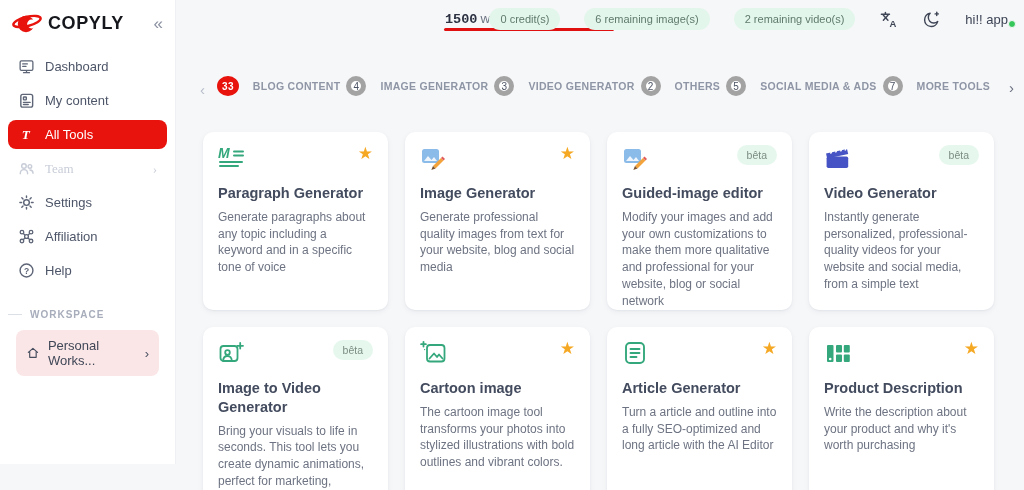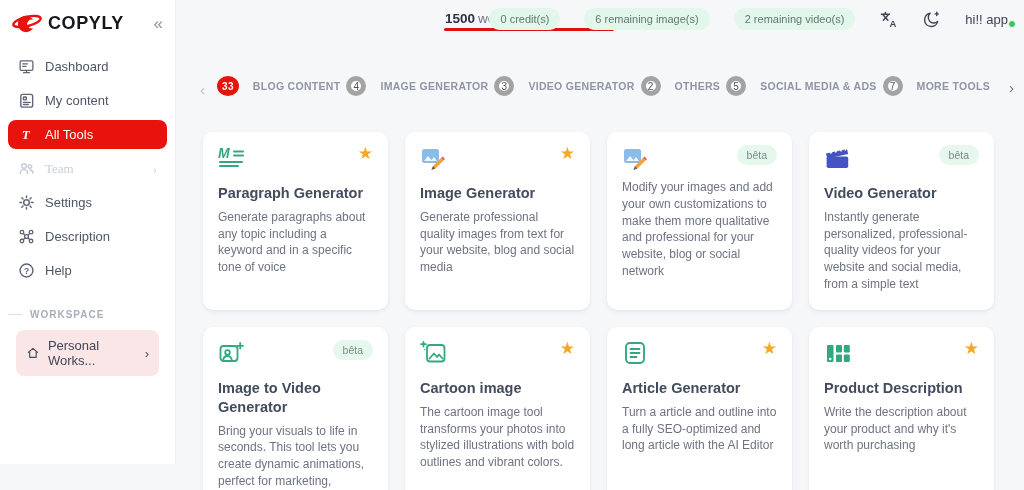--- a/index.html
+++ b/index.html
@@ -26,21 +26,21 @@
   .ws-label .ws-line { width:14px; height:1px; background:#dcdfe5; margin-right:8px; }
   .ws-pill { display:flex; align-items:center; gap:8px; margin:10px 8px 0 8px; padding:8px 10px; background:#fbe6e7; border-radius:8px; font-size:13px; color:#3f4757; cursor:pointer; }
   .ws-pill svg { width:16px; height:16px; stroke:#454d5e; }
   .ws-chev { margin-left:auto; font-size:13px; color:#4a5263; }
 
   
   .main { position:absolute; left:176px; top:0; right:0; height:490px; }
 
   
   .words-left { position:absolute; left:269px; top:11px; font-size:13.5px; color:#6d7483; }
-  .words-left b { color:#2c3242; font-weight:700; margin-right:3px; }
+  .words-left b { color:#2c3242; font-weight:700; margin-right:3px;font-family:Liberation Mono, monospace; }
   .plan-free { position:absolute; left:414px; top:11px; font-size:13.5px; color:#3a4152; }
   .red-underline { position:absolute; left:268px; top:28px; width:170px; height:3px; background:#e01010; border-radius:2px; }
   .header-right { position:absolute; right:10px; top:8px; display:flex; align-items:center; gap:24px; }
   .pill-green { background:#e3f6eb; color:#5f7a6d; font-size:11px; padding:5px 11px; border-radius:13px; white-space:nowrap; }
   .hicon { width:19px; height:19px; cursor:pointer; }
   .hicon svg { width:19px; height:19px; stroke:#3e4555; }
   .user-chip { position:relative; font-size:13px; color:#3c4354; padding-right:6px; cursor:pointer; }
   .status-dot { position:absolute; right:-2px; bottom:-1px; width:8px; height:8px; border-radius:50%; background:#35c759; border:1.5px solid #f6f7f9; }
 
   
@@ -135,21 +135,21 @@
         <line x1="9" y1="9" x2="4.2" y2="4.4"></line>
           <line x1="9" y1="9" x2="13.8" y2="4.4"></line>
         <line x1="9" y1="9" x2="4.2" y2="13.8"></line>
           <line x1="9" y1="9" x2="13.8" y2="13.8"></line>
         <circle cx="4.2" cy="4.4" r="1.9" fill="#fff"></circle>
           <circle cx="13.8" cy="4.4" r="1.9" fill="#fff"></circle>
         <circle cx="4.2" cy="13.8" r="1.9" fill="#fff"></circle>
           <circle cx="13.8" cy="13.8" r="1.9" fill="#fff"></circle>
         <circle cx="9" cy="9" r="2" fill="#fff"></circle>
       </svg>
-      <span>Description</span>
+      <span>Affiliation</span>
     </div>
     <div class="menu-item">
       <svg viewBox="0 0 18 18" fill="none" stroke-width="1.5">
         <circle cx="9" cy="9" r="6.8"></circle>
         <text x="9" y="12.4" font-size="9" font-weight="700" fill="#5d6577" stroke="none" text-anchor="middle">?</text>
       </svg>
       <span>Help</span>
     </div>
 
     <div class="ws-label">
@@ -280,20 +280,21 @@
           <svg viewBox="0 0 26 26">
             <rect x="2" y="4" width="17" height="14" rx="2.5" fill="#8abbe9"></rect>
             <path d="M4,16 l4-5 l3.5,4 l2.5-3 l3,4 z" fill="#ffffff" opacity=".85"></path>
             <polygon points="13,21 21,13 23.5,15.5 15.5,23.5" fill="#f2a33c"></polygon>
             <polygon points="13,21 15.5,23.5 11.3,24.9" fill="#7a5230"></polygon>
             <polygon points="21,13 23.5,15.5 25,14 22.5,11.5" fill="#e25c5c"></polygon>
           </svg>
         </span>
         <span class="beta-pill">bêta</span>
       </div>
+      <div class="card-title">Guided-image editor</div>
       <div class="card-desc">Modify your images and add your own customizations to make them more qualitative and professional for your website, blog or social network</div>
     </div>
 
     <div class="card">
       <div class="card-head">
         <span class="card-icon">
           <svg viewBox="0 0 26 26">
             <polygon points="2,8.5 23,4 24.2,9 3.2,13.5" fill="#4553c4"></polygon>
             <rect x="2.6" y="11.5" width="21.6" height="11.5" rx="1.8" fill="#4553c4"></rect>
             <g stroke="#ffffff" stroke-width="1.4">

